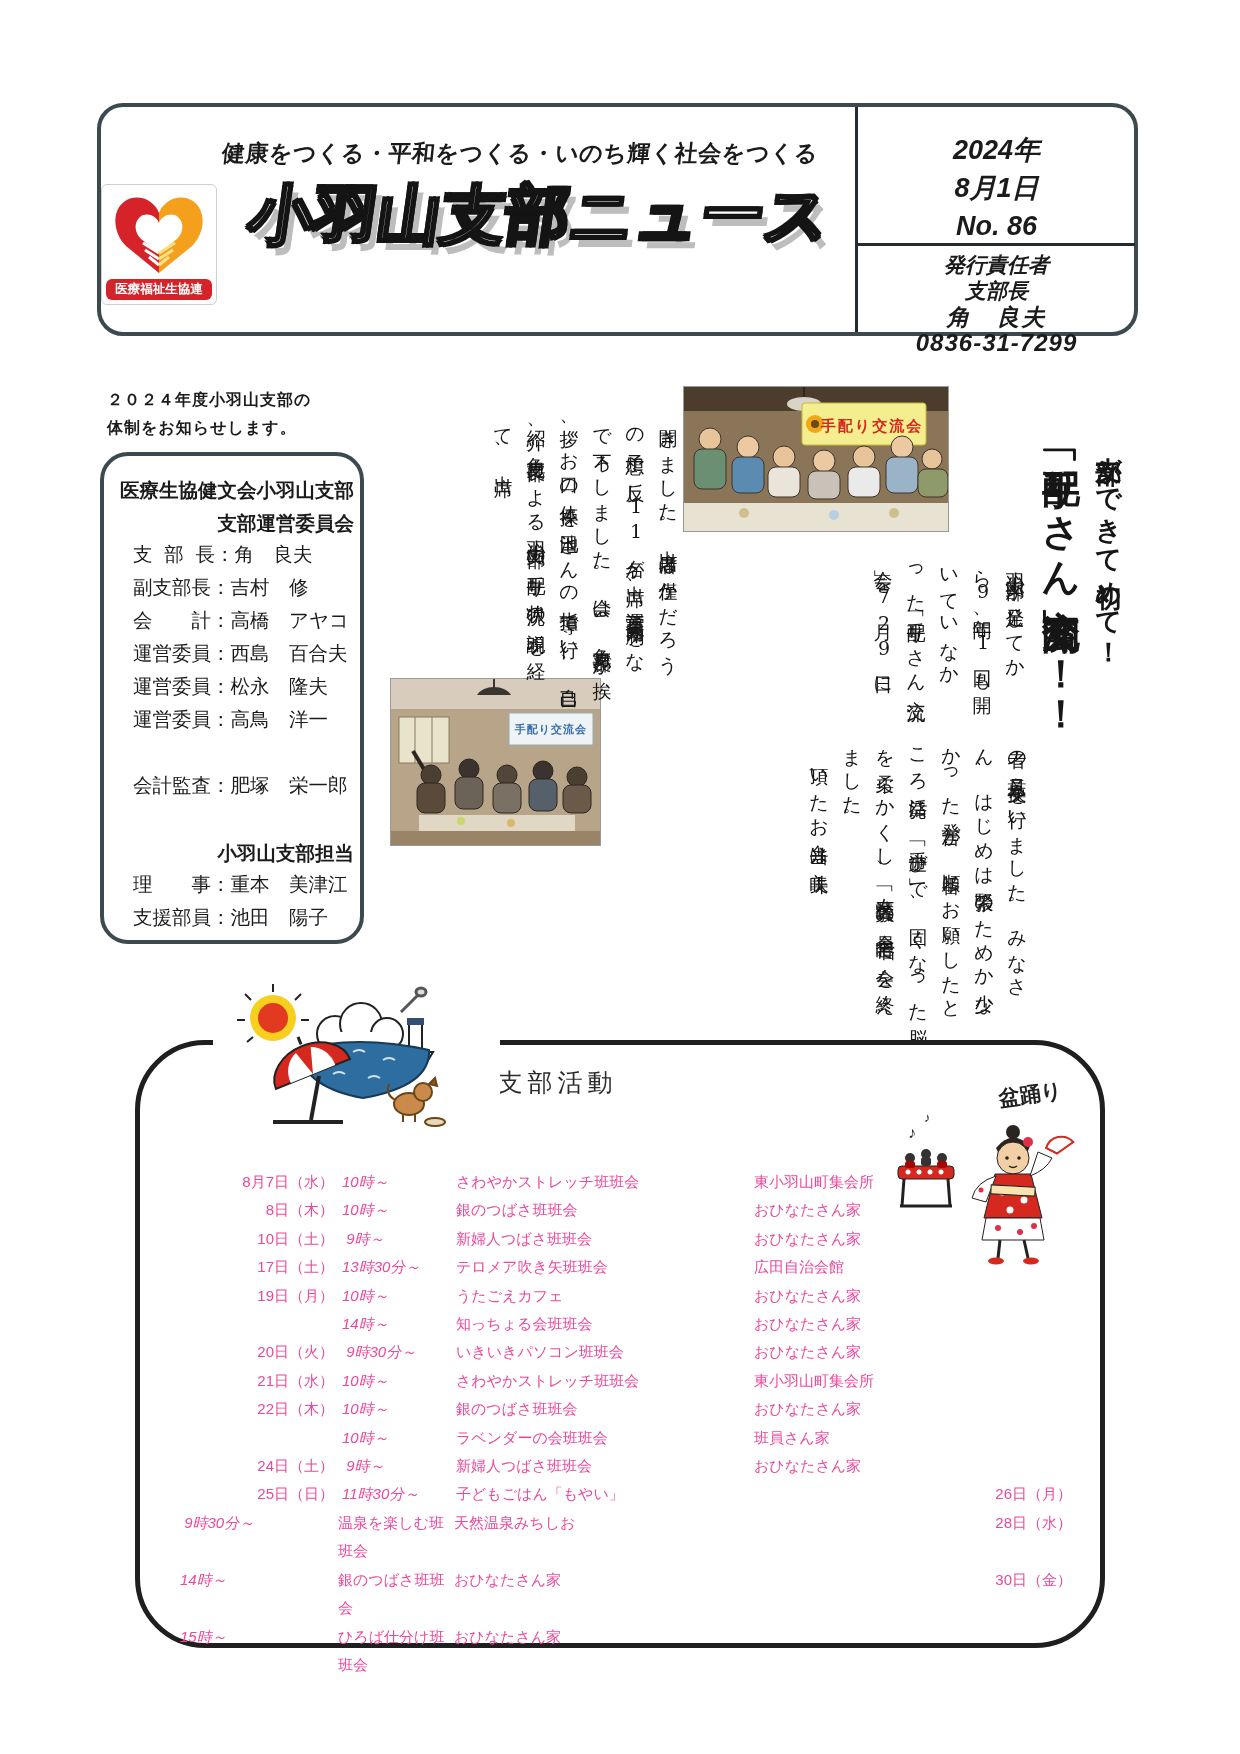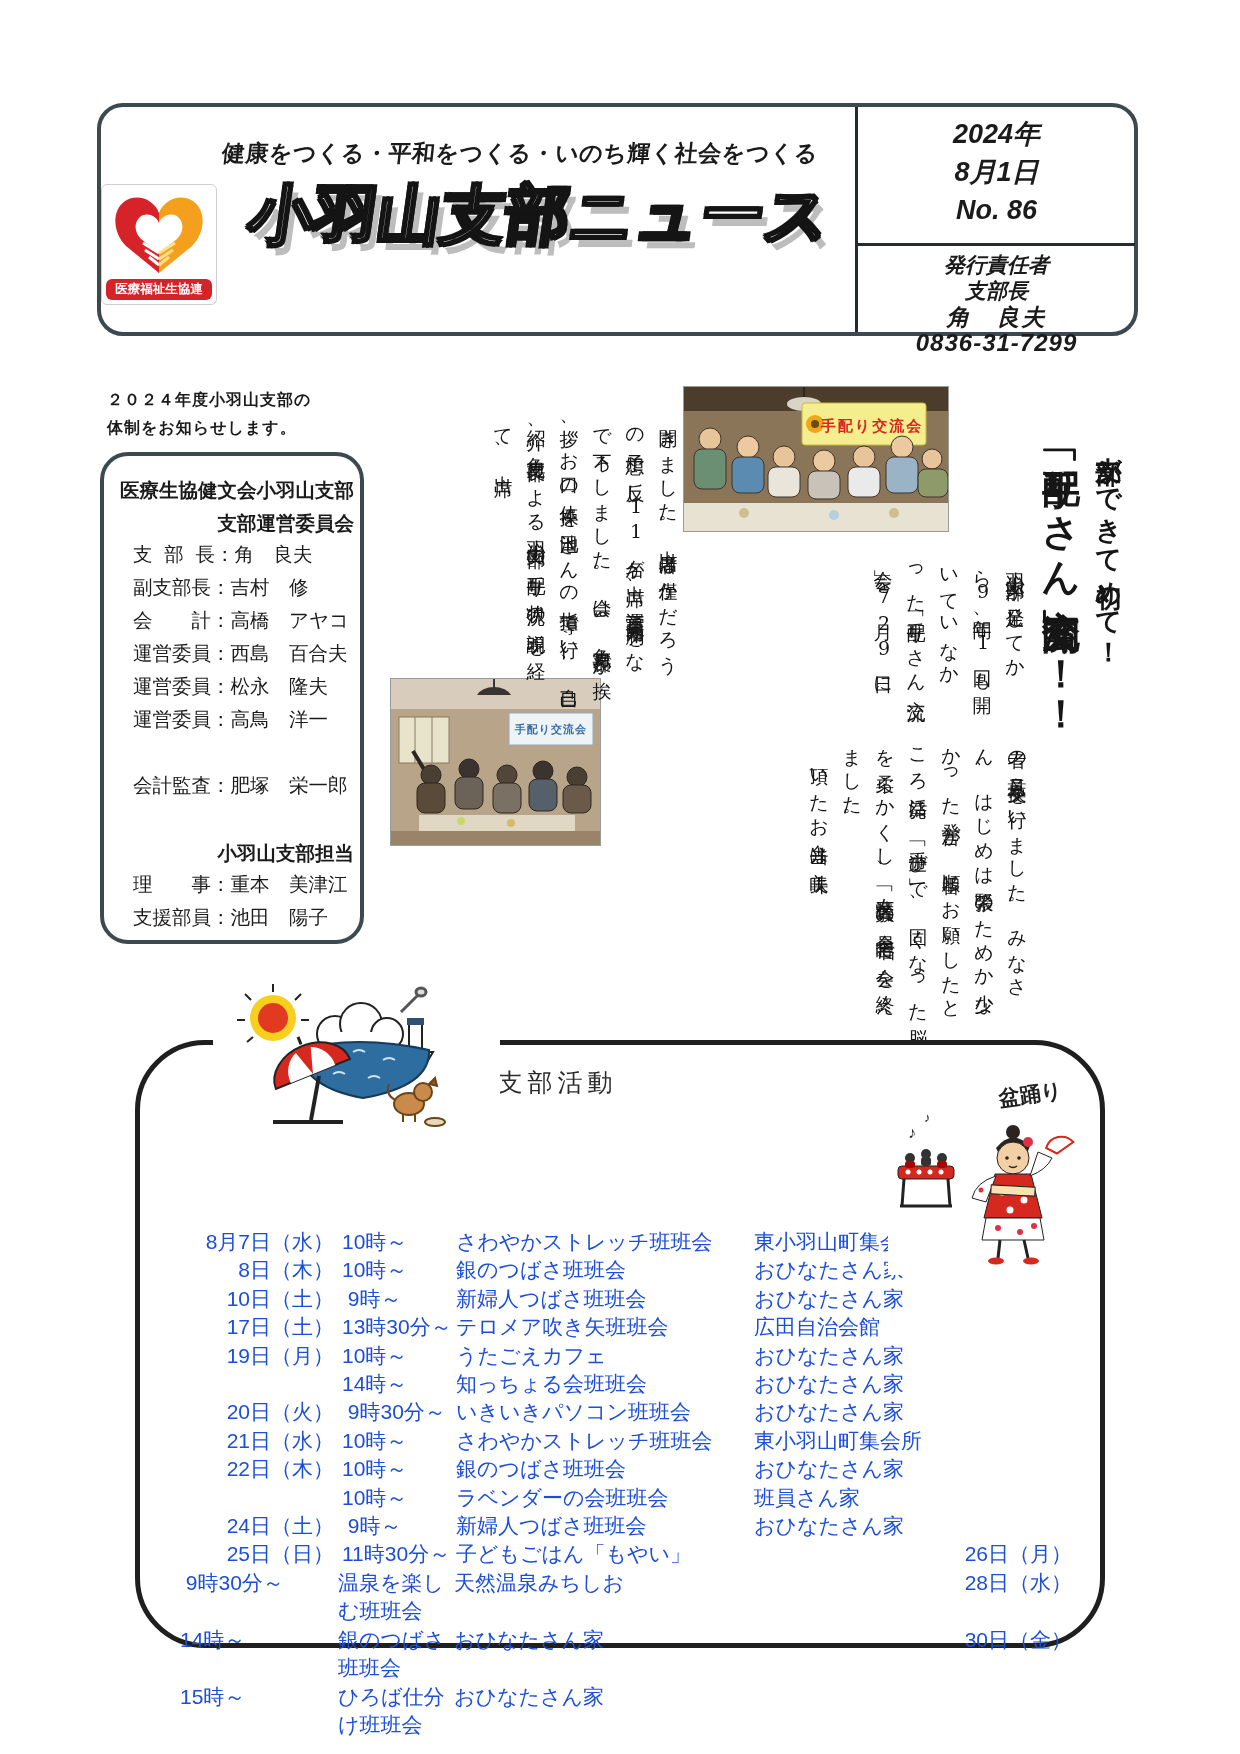--- a/index.html
+++ b/index.html
@@ -16,21 +16,21 @@
                 font-size:64px; font-weight:bold; letter-spacing:0px; color:#ffffff;
                 transform:skewX(-8deg);
                 -webkit-text-stroke:2.5px #141414;
                 text-shadow:-2px -2px 0 #141414, 2px -2px 0 #141414, -2px 2px 0 #141414,
                             2px 2px 0 #141414, 8px 9px 0 #bdbdbd; }
   .subtitle { position:absolute; left:240px; top:303px; width:600px; text-align:center;
               font-size:24px; font-weight:bold; letter-spacing:1px; }
   .right-panel { position:absolute; left:855px; top:107px; width:280px; height:225px;
                  border-left:3px solid #242c30; }
   .issue-block { height:139px; border-bottom:3px solid #242c30; text-align:center;
-                 padding-top:8px; font-style:italic; font-weight:bold; font-size:27px;
+                 padding-top:24px; font-style:italic; font-weight:bold; font-size:27px;
                  line-height:38px; }
   .publisher-block { text-align:center; padding-top:6px; font-style:italic; font-weight:bold;
                      font-size:21px; line-height:26px; }
   .publisher-block .name { font-size:23px; letter-spacing:2px; }
   .publisher-block .phone { font-size:24px; letter-spacing:1px; }
 
   .logo-box { position:absolute; left:101px; top:184px; width:116px; height:121px;
               background:#fff; border:1px solid #cfcfcf; border-radius:6px; text-align:center; }
   .logo-caption { position:absolute; left:4px; right:4px; bottom:4px; height:21px;
                   background:#d5232a; color:#fff; font-size:12.5px; font-weight:bold;
@@ -62,25 +62,25 @@
             line-height:33px; letter-spacing:2.5px; }
   .body-c { left:755px; top:735px; width:279px; height:287px; font-size:19px;
             line-height:33px; letter-spacing:2.5px; }
   .p-indent { text-indent:1em; }
 
   
   .schedule-box { position:absolute; left:135px; top:1040px; width:970px; height:608px;
                   border:5px solid #1f1f1f; border-radius:70px; background:#fff; }
   .schedule-title { position:absolute; left:418px; top:1066px; font-size:25px;
                     letter-spacing:5px; color:#2b2b2b; }
-  .schedule-rows { position:absolute; left:172px; top:1228px; width:900px;
+  .schedule-rows { position:absolute; left:172px; top:1168px; width:900px;
                    display:grid; grid-template-columns:162px 118px 300px auto;
-                   font-size:21px; line-height:28.4px; color:#1d4ed8; }
+                   font-size:15px; line-height:28.4px; color:#ec4899; }
   .sc-date { text-align:right; white-space:pre; }
-  .sc-time { padding-left:8px; white-space:pre; }
+  .sc-time { padding-left:8px; white-space:pre;font-style:italic; }
   .sc-act  { padding-left:4px; }
   .sc-loc  { padding-left:2px; }
 
   .illus { position:absolute; background:#fff; }
   .beach { left:213px; top:982px; width:287px; height:150px; }
   .bon   { left:888px; top:1080px; width:200px; height:195px; }
 </style>
 </head>
 <body>
 

